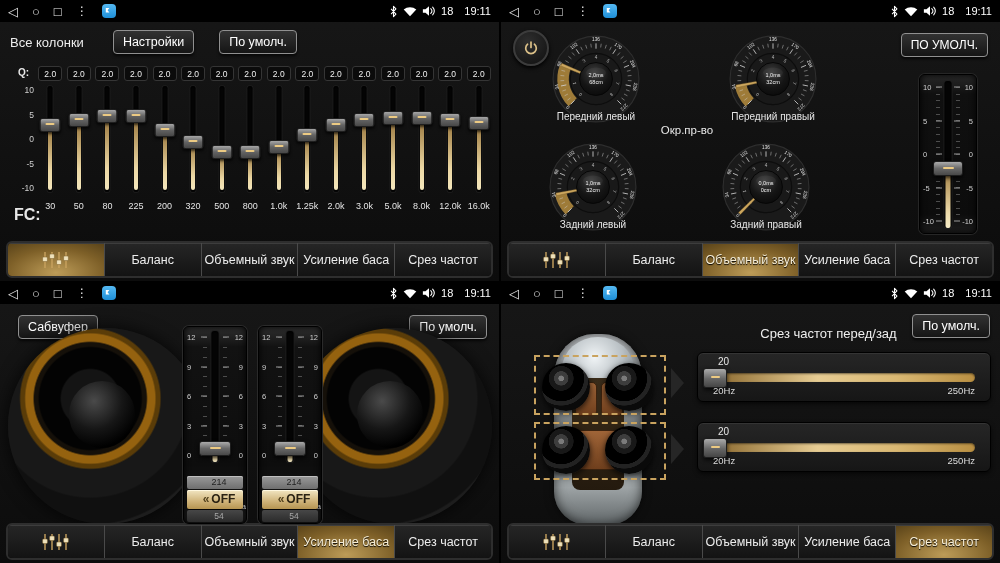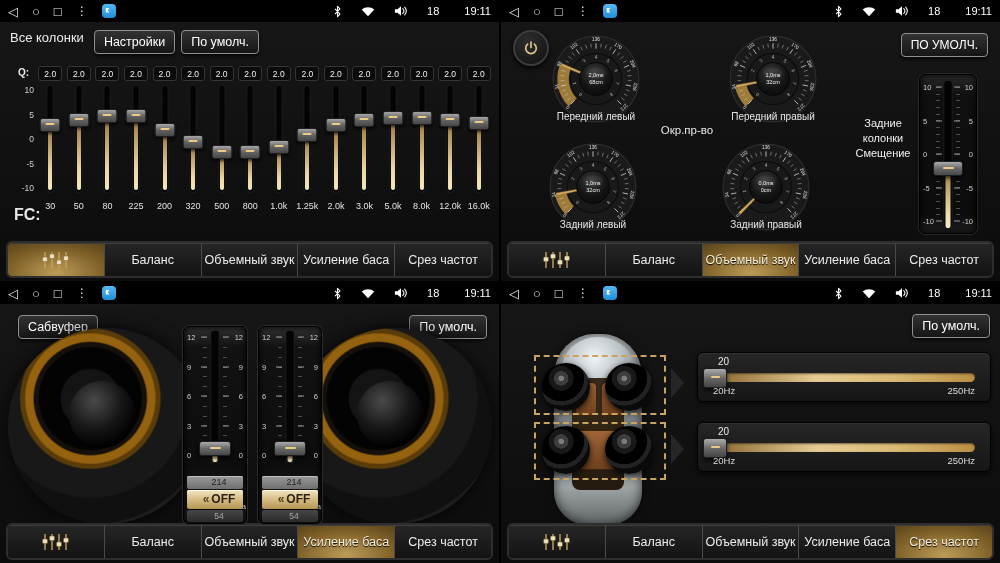--- a/index.html
+++ b/index.html
@@ -7,37 +7,37 @@
   .stage{position:relative;width:1000px;height:563px;background:#000;}
   .screen{position:absolute;width:499px;height:281px;background:linear-gradient(180deg,#171717,#0c0c0c);overflow:hidden;}
   #q-eq{left:0;top:0;}#q-sur{left:501px;top:0;}#q-sub{left:0;top:282px;}#q-xo{left:501px;top:282px;}
 
   
   .statusbar{position:absolute;left:0;top:0;right:0;height:22px;background:#000;display:flex;align-items:center;justify-content:space-between;padding:0 8px;box-sizing:border-box;}
   .sb-left{display:flex;align-items:center;gap:14px;}
   .sb-ic{color:#e8e8e8;font-size:13px;line-height:1;cursor:default;}
   .sb-dots{font-size:12px;letter-spacing:0;}
   .sb-app{width:14px;height:14px;border-radius:4px;background:linear-gradient(180deg,#55b9f2,#1e8fd8);display:flex;align-items:center;justify-content:center;}
-  .sb-right{display:flex;align-items:center;gap:19px;}
+  .sb-right{display:flex;align-items:center;gap:5px;}
   .sb-num,.sb-time{color:#fff;font-size:11px;}
   .sb-time{margin-left:6px;}
 
   
   .tabbar{position:absolute;left:6px;right:6px;bottom:3px;height:33px;border:2px solid #2e2e2e;border-radius:6px;background:#050505;display:flex;overflow:hidden;}
   .tab{flex:1;display:flex;align-items:center;justify-content:center;background:linear-gradient(180deg,#262626,#131313);box-shadow:inset 0 1px 0 #3d3d3d;color:#ececec;font-size:12.5px;white-space:nowrap;cursor:pointer;}
   .tab + .tab{border-left:1px solid #4a4a4a;}
   .tab-active{background:radial-gradient(120% 170% at 50% 90%,#bd9c58 0%,#7e6028 42%,#3e2e0f 85%,#291f08 100%);color:#f7eed6;text-shadow:0 1px 1px #000;}
 
   
   .btn{display:inline-flex;align-items:center;justify-content:center;background:linear-gradient(180deg,#323232,#151515);border:1px solid #909090;border-radius:4px;color:#fff;font-size:12.5px;padding:4px 9px;box-shadow:0 2px 3px rgba(0,0,0,.7);cursor:pointer;font-family:inherit;}
 
   
   .eq-header{position:absolute;left:10px;right:10px;top:27px;height:30px;display:flex;align-items:center;justify-content:space-between;}
   .pill{display:flex;align-items:center;gap:10px;background:linear-gradient(180deg,#242424,#131313);border:1px solid #3a3a3a;border-radius:15px;height:29px;padding:0 16px;color:#f2f2f2;font-size:13px;cursor:pointer;box-shadow:inset 0 1px 0 #333;}
-  .eq-header-right{display:flex;gap:6px;}
+  .eq-header-right{display:flex;align-items:center;gap:25px;}
   .speakers-label{color:#ececec;font-size:13px;margin-right:4px;}
   .eq-body{position:absolute;left:10px;right:6px;top:66px;display:flex;}
   .eq-axis{position:relative;width:26px;flex:none;}
   .ax-q{position:absolute;left:8px;top:1px;color:#e8e8e8;font-size:10px;font-weight:bold;}
   .ax-fc{position:absolute;left:4px;top:140px;color:#e8e8e8;font-size:16px;font-weight:bold;}
   .ax-tick{position:absolute;right:2px;transform:translateY(-50%);color:#cfcfcf;font-size:8.5px;}
   .eq-bank{flex:1;display:flex;}
   .eq-col{flex:1;display:flex;flex-direction:column;align-items:center;}
   .qbox{width:22px;height:13px;background:#0b0b0b;border:1px solid #353535;border-radius:3px;color:#f0f0f0;font-size:8.5px;display:flex;align-items:center;justify-content:center;cursor:pointer;}
   .vslider{position:relative;width:100%;height:112px;margin-top:3px;cursor:pointer;}
@@ -623,25 +623,20 @@
           <ellipse cx="60" cy="52" rx="13" ry="7" fill="#ffffff" opacity="0.05"></ellipse>
           <text x="60" y="58" font-size="7.2" fill="#f2f2f2" text-anchor="middle" font-family="Liberation Sans,sans-serif">0,0ms</text>
           <text x="60" y="67" font-size="7.2" fill="#f2f2f2" text-anchor="middle" font-family="Liberation Sans,sans-serif">0cm</text>
         </svg></div>
     <div class="gauge-label" style="left:95px;top:111px;">Передний левый</div>
     <div class="gauge-label" style="left:272px;top:111px;">Передний правый</div>
     <div class="gauge-label" style="left:92px;top:219px;">Задний левый</div>
     <div class="gauge-label" style="left:265px;top:219px;">Задний правый</div>
 
     <div class="center-label">Окр.пр-во</div>
-    <div class="offset-text" id="offset-text">
-        <div>Задние</div>
-        <div>колонки</div>
-        <div>Смещение</div>
-      </div>
     <div class="vpanel" id="offset-slider" style="left:418px;top:74px;width:56px;height:158px;">
         <div class="vs-minor" style="left:calc(50% - 12px);top:12px;height:134px;background:repeating-linear-gradient(to bottom,#4d4d4d 0 1px,transparent 1px 6.7px)"></div>
         <div class="vs-minor" style="left:calc(50% + 8px);top:12px;height:134px;background:repeating-linear-gradient(to bottom,#4d4d4d 0 1px,transparent 1px 6.7px)"></div>
         <span class="vs-lab" style="top:12px;left:3px;font-size:7.5px">10</span>
         <span class="vs-dash" style="top:12px;left:16px"></span>
         <span class="vs-dash" style="top:12px;right:16px"></span>
         <span class="vs-lab" style="top:12px;right:3px;font-size:7.5px">10</span>
         <span class="vs-lab" style="top:45.5px;left:3px;font-size:7.5px">5</span>
         <span class="vs-dash" style="top:45.5px;left:16px"></span>
         <span class="vs-dash" style="top:45.5px;right:16px"></span>
@@ -851,20 +846,21 @@
             <path d="M8 11.5 L0.8 3.8 A11 11 0 0 1 15.2 3.8 Z" fill="#fff"></path>
           </svg>
           <svg width="14" height="12" viewBox="0 0 16 12">
             <path d="M1 4 h3 l4 -3.5 v11 l-4 -3.5 h-3 z" fill="#fff"></path>
             <path d="M10 3.2 a4 4 0 0 1 0 5.6 M12.2 1.6 a6.8 6.8 0 0 1 0 8.8" stroke="#fff" stroke-width="1.2" fill="none" stroke-linecap="round"></path>
           </svg>
           <span class="sb-num">18</span>
           <span class="sb-time">19:11</span>
         </div>
       </div>
+    <div class="xo-title">Срез частот перед/зад</div>
     <button class="btn" style="position:absolute;right:10px;top:32px;">По умолч.</button>
 
     <div class="car-body"></div>
     <div class="car-glass"></div>
     <div class="car-cabin">
       <div class="seat" style="left:3px;top:4px;width:20px;height:32px;"></div>
       <div class="seat" style="left:29px;top:4px;width:20px;height:32px;"></div>
       <div class="seat" style="left:3px;top:52px;width:46px;height:38px;"></div>
     </div>
     <div class="car-sp" style="left:41px;top:81px;"></div>

